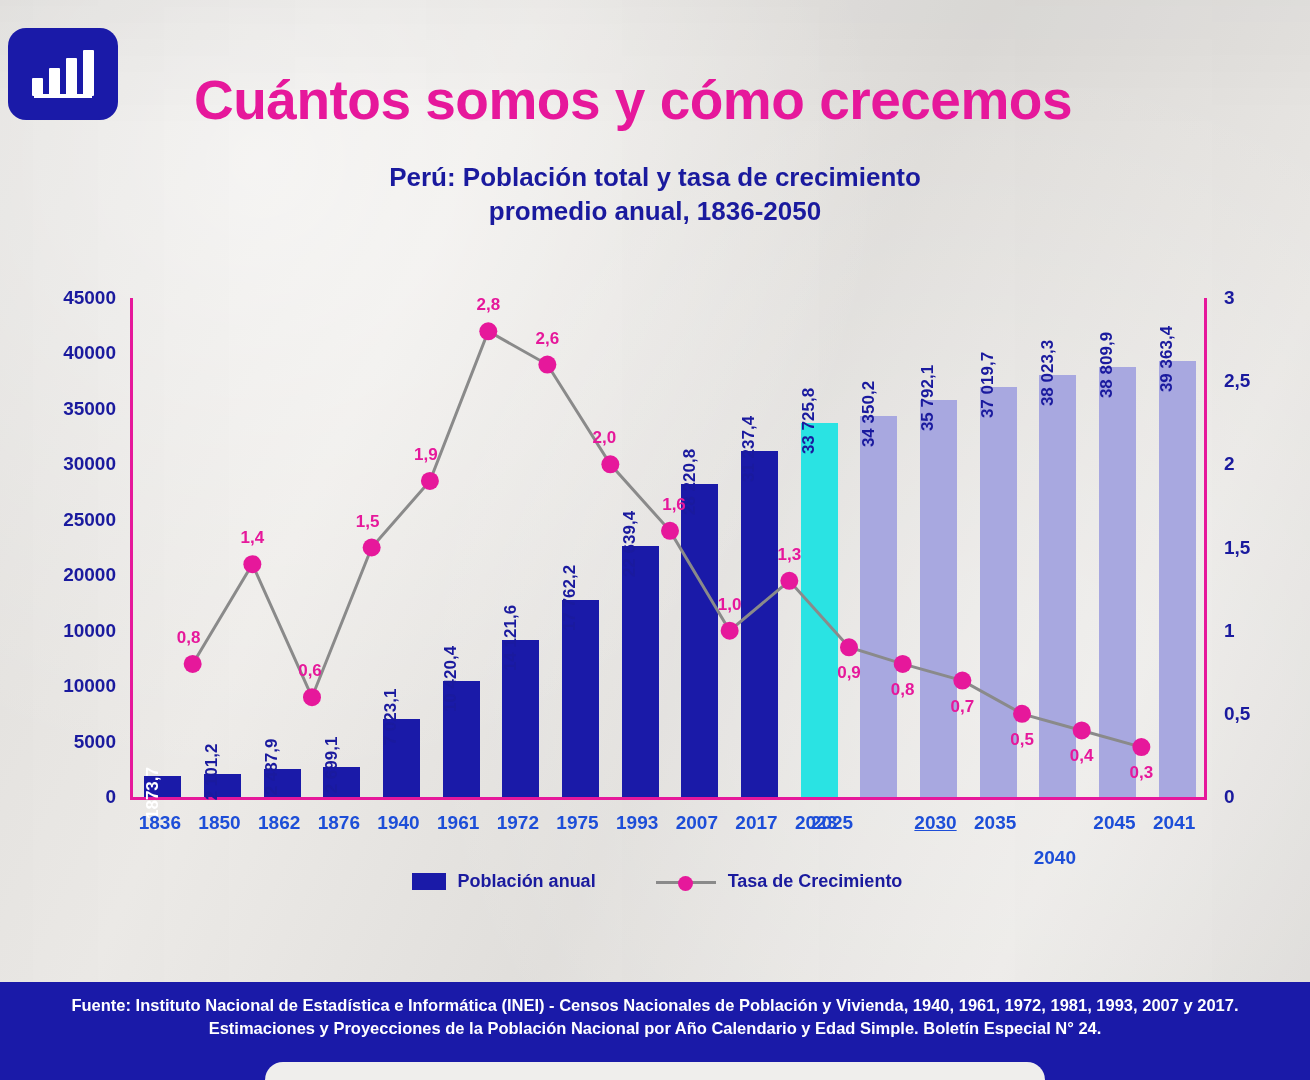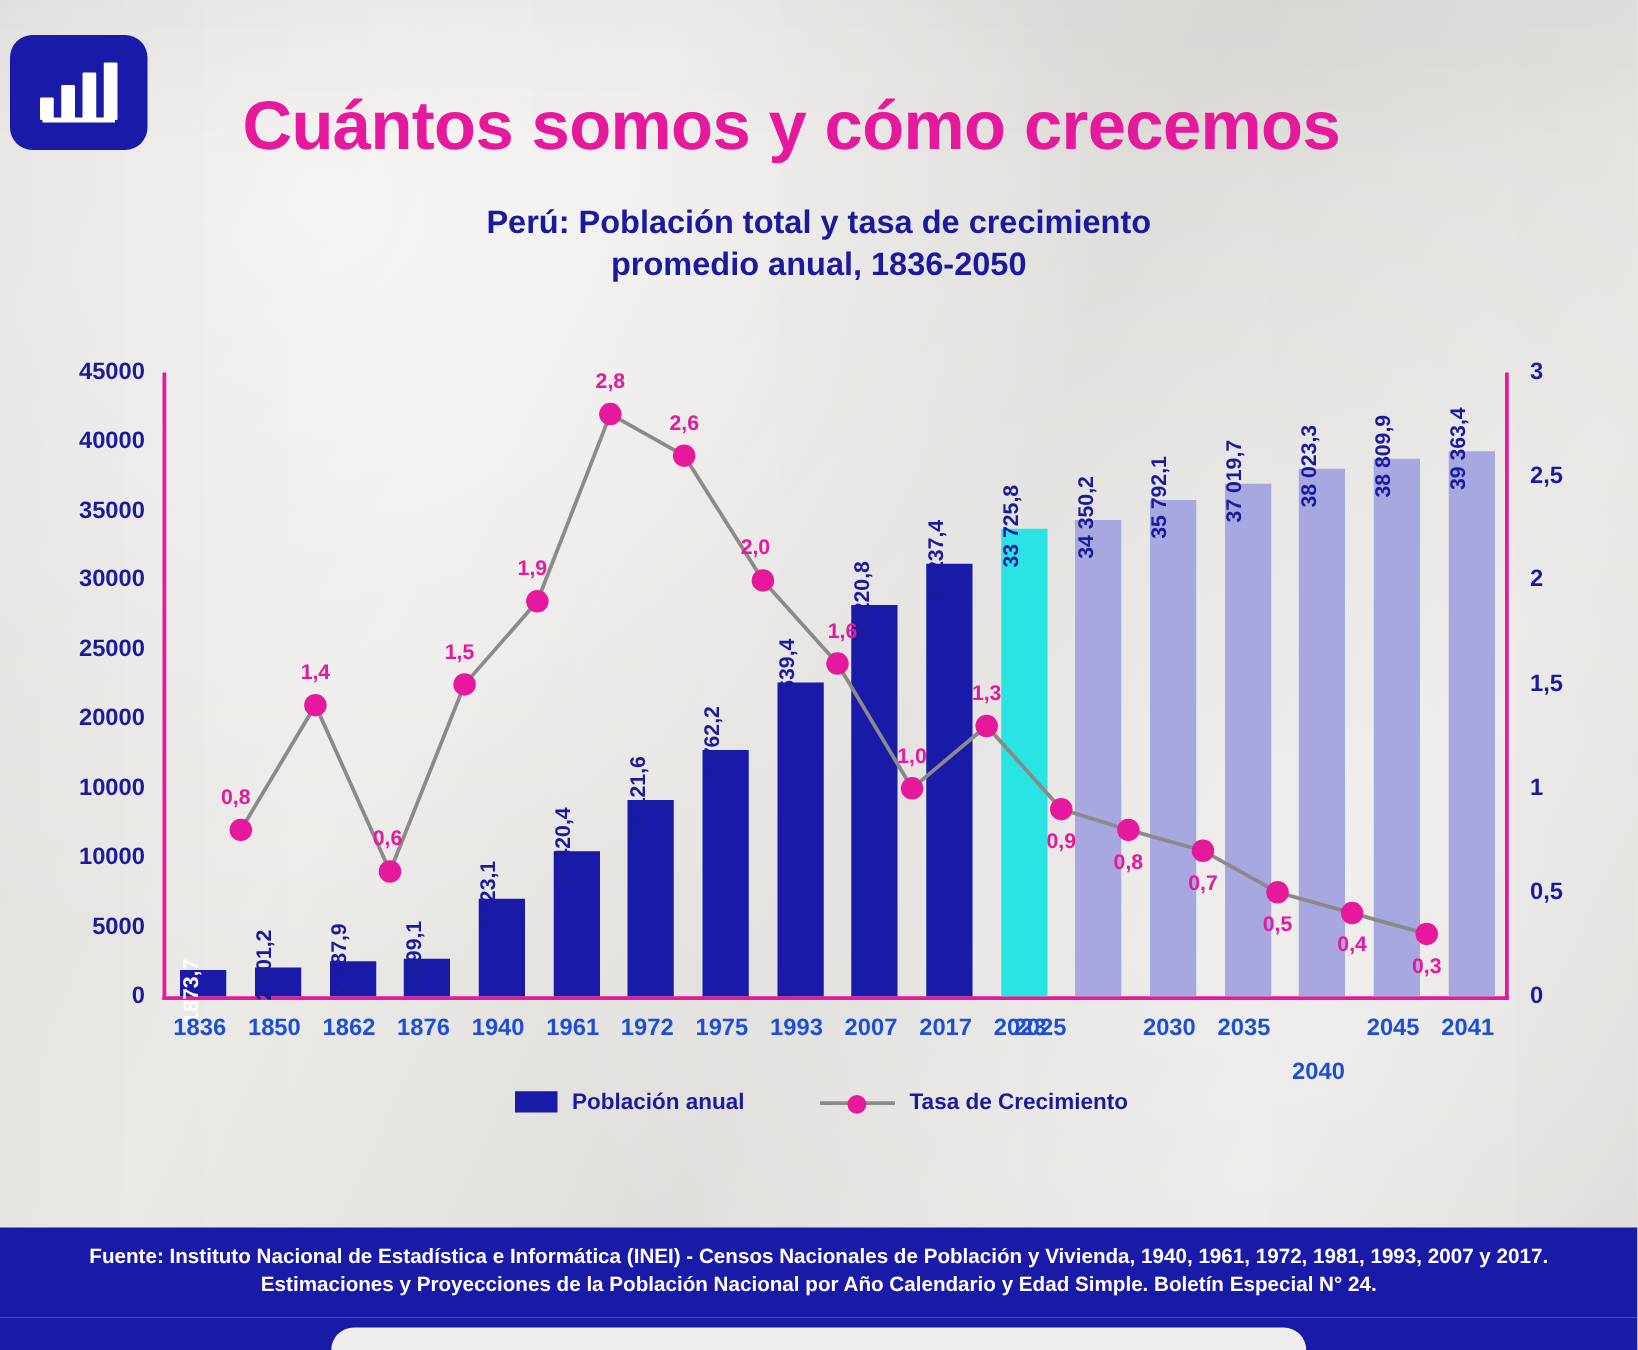--- a/index.html
+++ b/index.html
@@ -284,21 +284,21 @@
       <span style="left: 208.833px;">1876</span>
       <span style="left: 268.5px;">1940</span>
       <span style="left: 328.167px;">1961</span>
       <span style="left: 387.833px;">1972</span>
       <span style="left: 447.5px;">1975</span>
       <span style="left: 507.167px;">1993</span>
       <span style="left: 566.833px;">2007</span>
       <span style="left: 626.5px;">2017</span>
       <span style="left: 686.167px;">2023</span>
       <span style="left: 702px;">2025</span>
-      <span style="left: 805.5px;">2030</span>
+      <span style="left: 805.5px; text-decoration: underline;">2030</span>
       <span style="left: 865.167px;">2035</span>
       <span style="left: 924.833px; margin-top: 35px;">2040</span>
       <span style="left: 984.5px;">2045</span>
       <span style="left: 1044.17px;">2041</span>
     </div>
 
   <div class="legend">
     <div class="item">
       <span class="swatch"></span>
       <span>Población anual</span>

